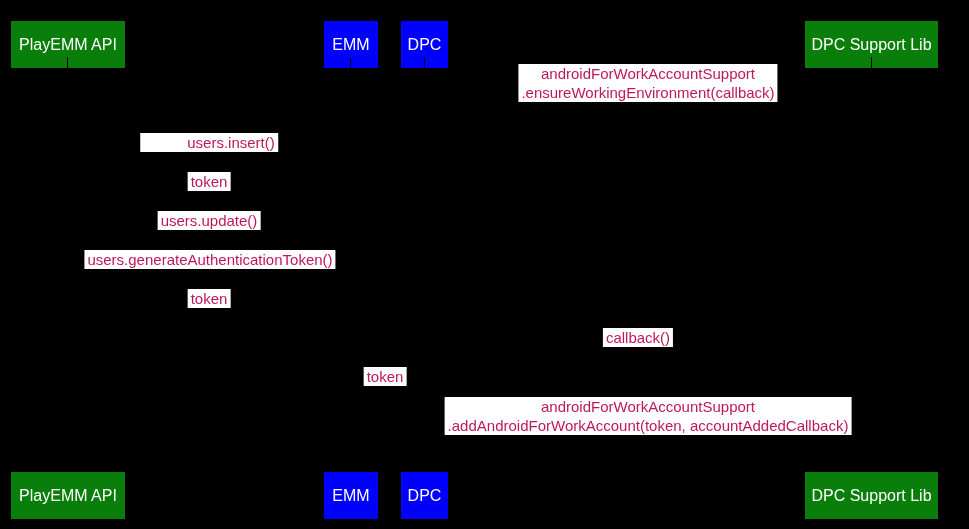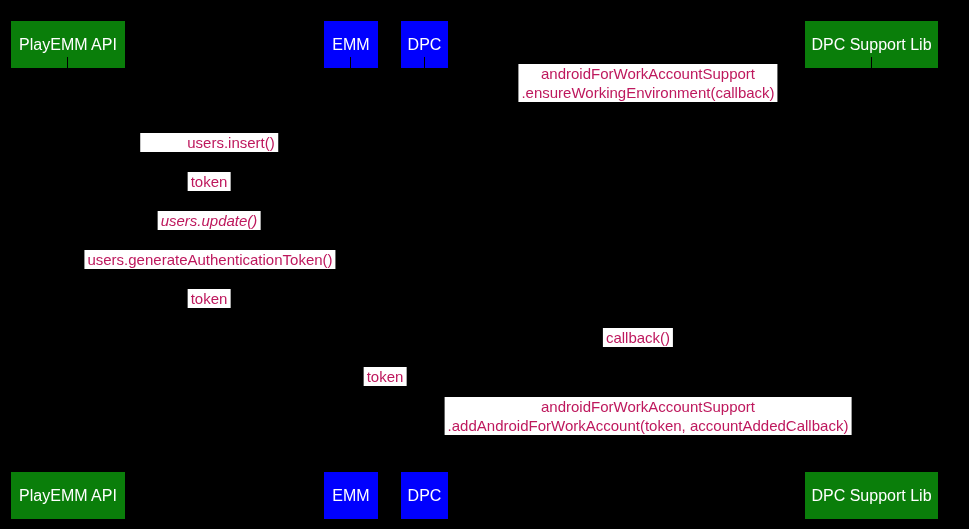--- a/index.html
+++ b/index.html
@@ -58,21 +58,21 @@
 
   <div class="msg" style="left:648px; top:64px;">
     <span class="line">androidForWorkAccountSupport</span>
     <span class="line">.ensureWorkingEnvironment(callback)</span>
   </div>
 
   <div class="msg" style="left:209px; top:133px;padding-left:47px;">users.insert()</div>
 
   <div class="msg" style="left:209px; top:172px;">token</div>
 
-  <div class="msg" style="left:209px; top:211px;font-style:italic;">users.update()</div>
+  <div class="msg" style="left:209px; top:211px;">users.update()</div>
 
   <div class="msg" style="left:210px; top:250px;">users.generateAuthenticationToken()</div>
 
   <div class="msg" style="left:209px; top:289px;">token</div>
 
   <div class="msg" style="left:638px; top:328px;">callback()</div>
 
   <div class="msg" style="left:385px; top:367px;">token</div>
 
   <div class="msg" style="left:648px; top:397px;">

